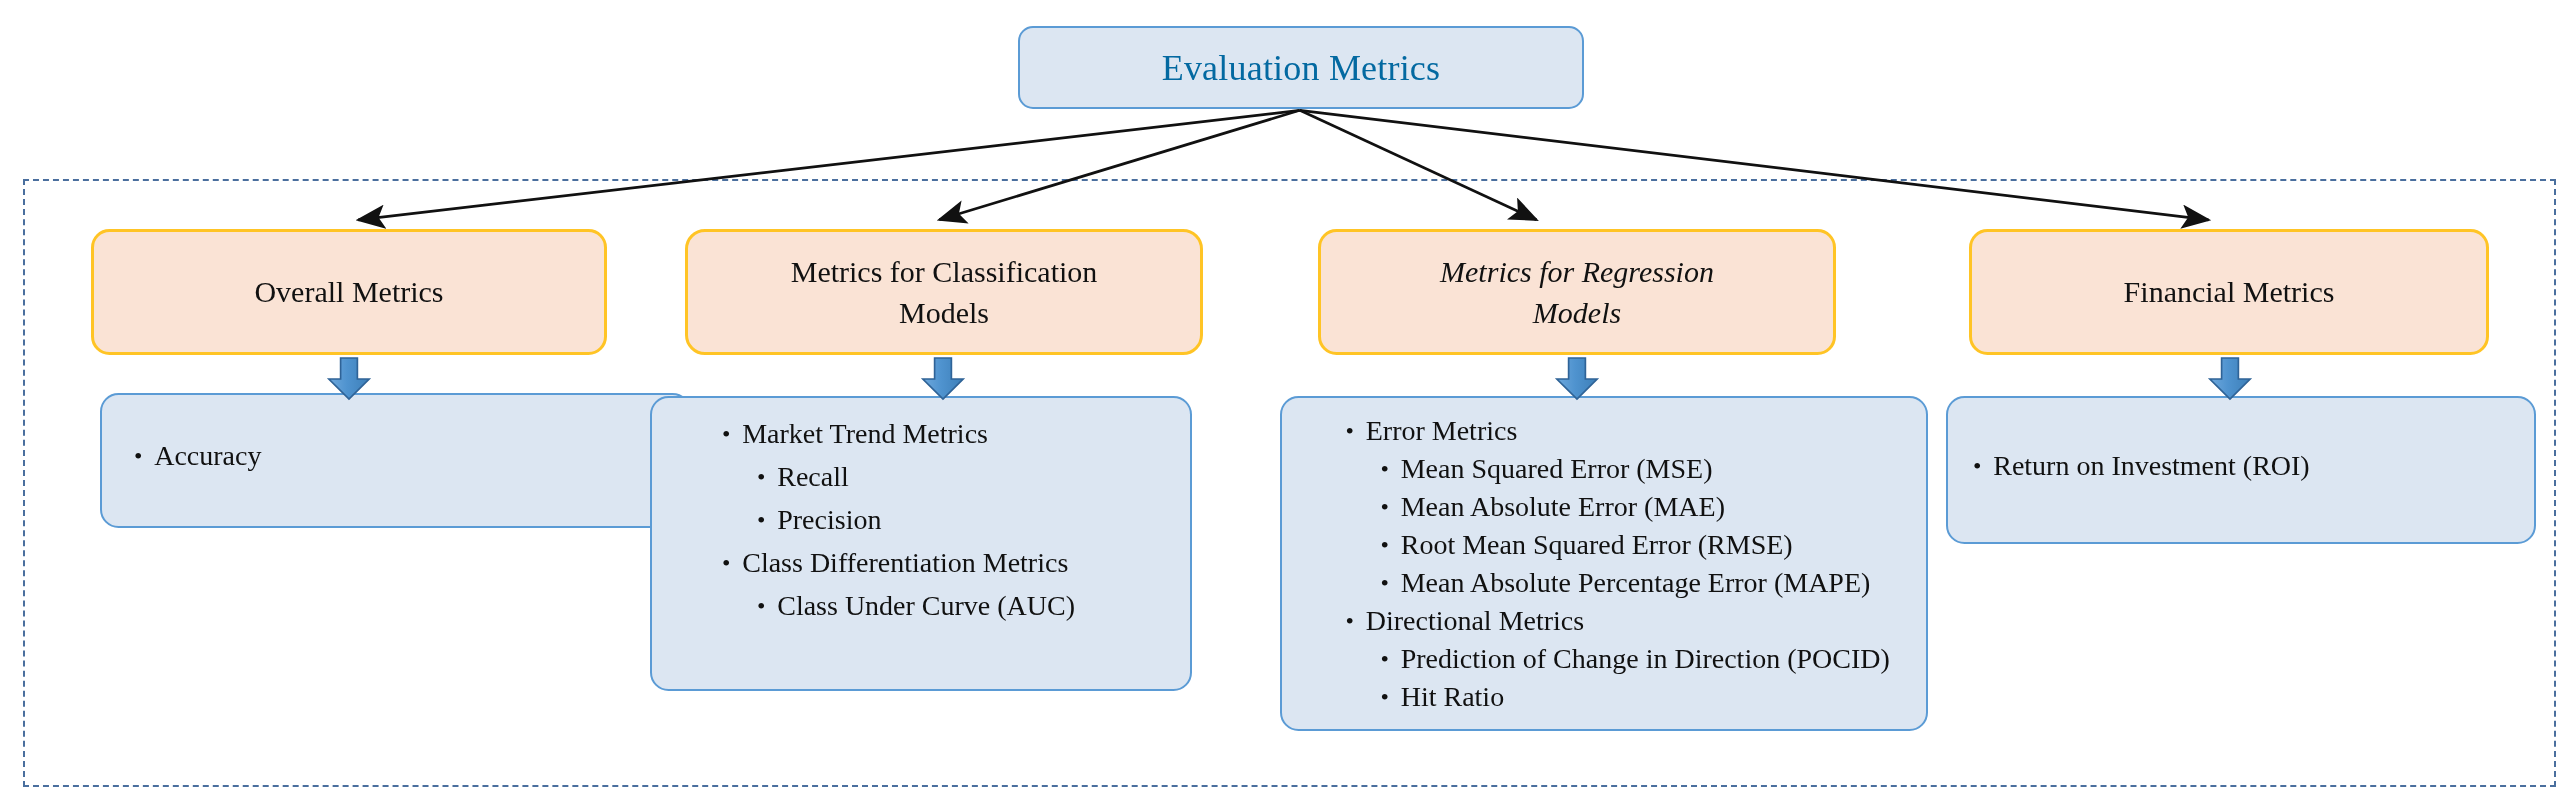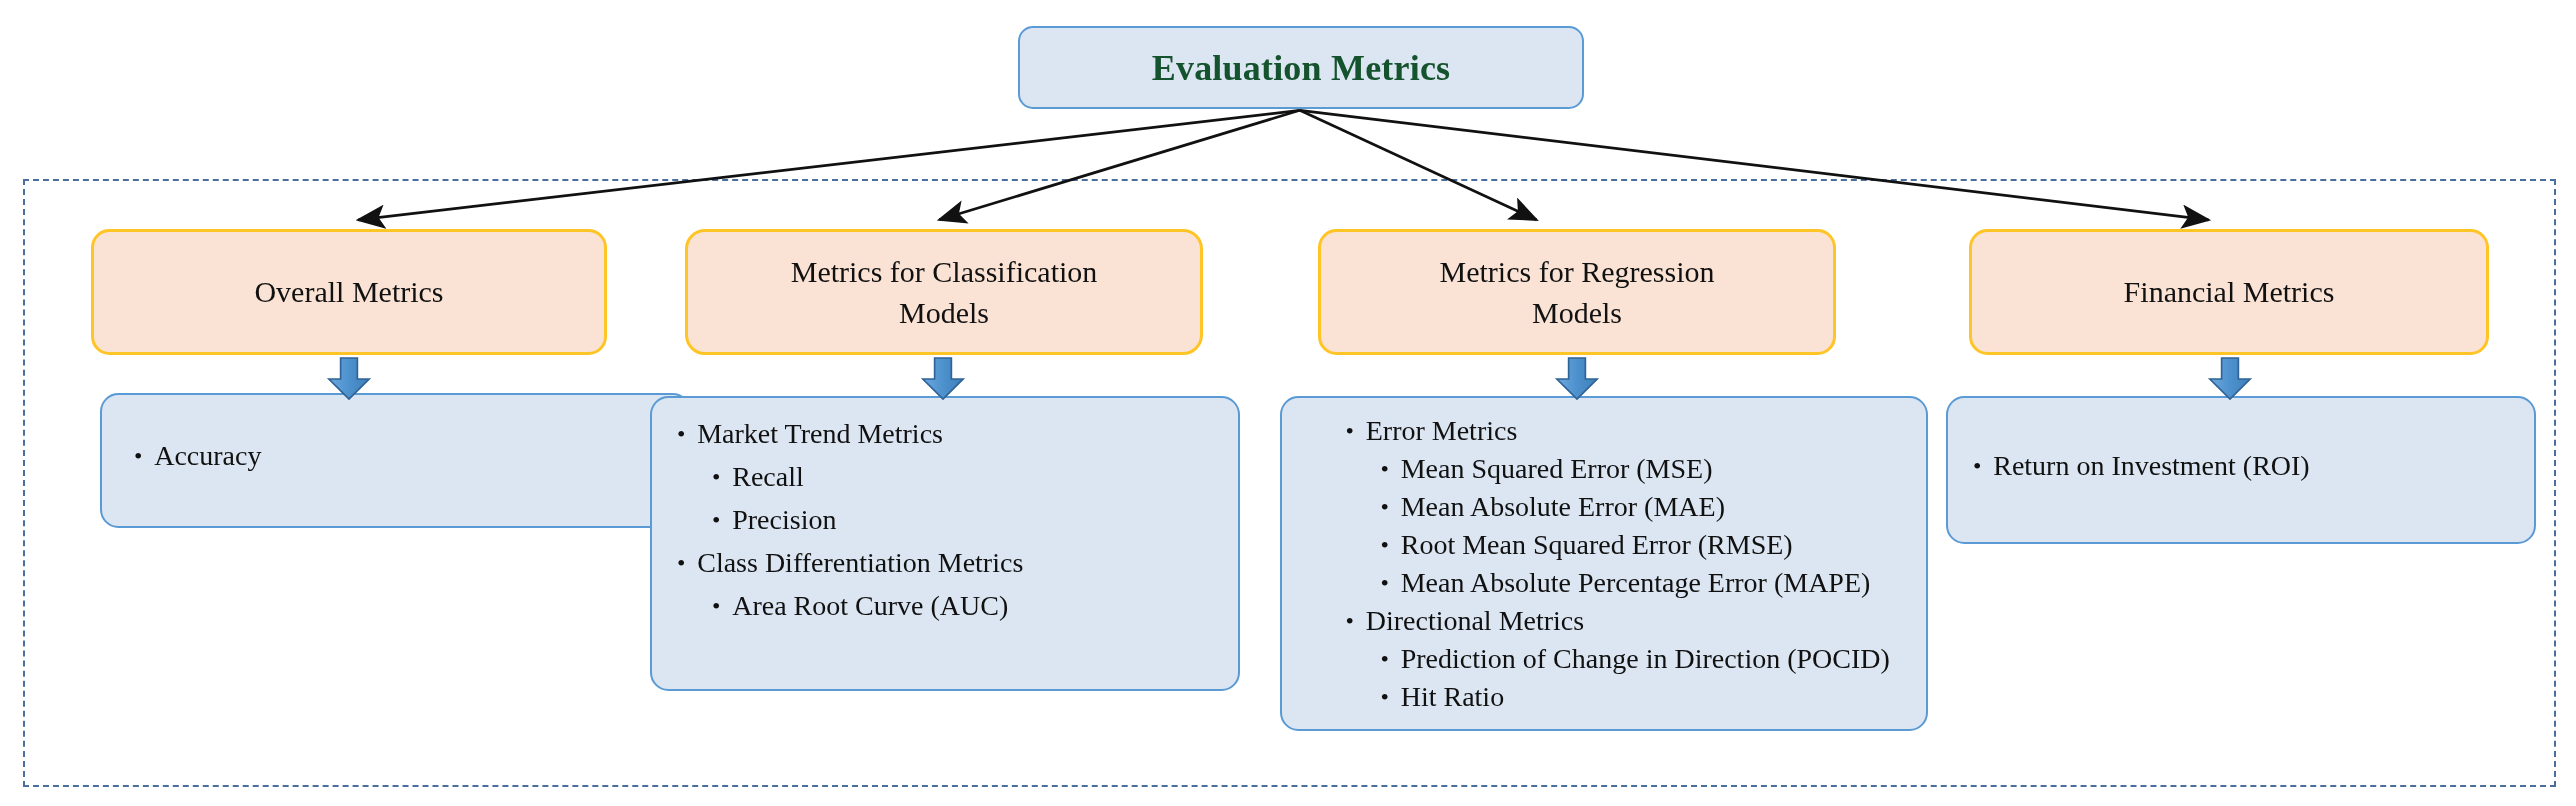--- a/index.html
+++ b/index.html
@@ -54,22 +54,22 @@
     border: 2.5px solid #5b9bd5;
     border-radius: 15px;
     box-sizing: border-box;
     display: flex;
     align-items: center;
     justify-content: center;
     z-index: 5;
   }
   .root-box .root-label {
     font-size: 36px;
-    font-weight: bold;
-    color: #14532d;
+    font-weight: normal;
+    color: #0369a1;
     letter-spacing: 0.2px;
   }
 
   
   .cat-box {
     position: absolute;
     background: #fae3d5;
     border: 3.4px solid #ffc425;
     border-radius: 18.5px;
     box-sizing: border-box;
@@ -187,31 +187,31 @@
     <defs>
       <linearGradient id="ga2" x1="0" y1="0" x2="1" y2="0">
         <stop offset="0%" stop-color="#6ea8dc"></stop>
         <stop offset="45%" stop-color="#4f93cf"></stop>
         <stop offset="100%" stop-color="#3d7fb8"></stop>
       </linearGradient>
     </defs>
     <path d="M21,1 L41,1 L41,26 L55,26 L31,50 L7,26 L21,26 Z" fill="url(#ga2)" stroke="#2f6397" stroke-width="2"></path>
   </svg>
 
-  <div class="detail-box" id="detail-classification" style="left:650px; top:396px; width:590px; height:295px;">
+  <div class="detail-box" id="detail-classification" style="left:650px; top:396px; width:542px; height:295px;padding-left:45px;">
     <ul class="bullets">
       <li class="bullet lvl1">Market Trend Metrics</li>
       <li class="bullet lvl2">Recall</li>
       <li class="bullet lvl2">Precision</li>
       <li class="bullet lvl1">Class Differentiation Metrics</li>
-      <li class="bullet lvl2">Area Root Curve (AUC)</li>
-    </ul>
-  </div>
-
-  <div class="cat-box" id="cat-regression" style="left:1318px; top:229px; width:518px; height:126px;">
+      <li class="bullet lvl2">Class Under Curve (AUC)</li>
+    </ul>
+  </div>
+
+  <div class="cat-box" id="cat-regression" style="left:1318px; top:229px; width:518px; height:126px;font-style:italic;">
     <span class="cat-label">Metrics for Regression
 Models</span>
   </div>
 
   <svg class="block-arrow" style="left:1551px; top:357px;" width="52" height="44" viewBox="0 0 62 52" xmlns="http://www.w3.org/2000/svg">
     <defs>
       <linearGradient id="ga3" x1="0" y1="0" x2="1" y2="0">
         <stop offset="0%" stop-color="#6ea8dc"></stop>
         <stop offset="45%" stop-color="#4f93cf"></stop>
         <stop offset="100%" stop-color="#3d7fb8"></stop>

